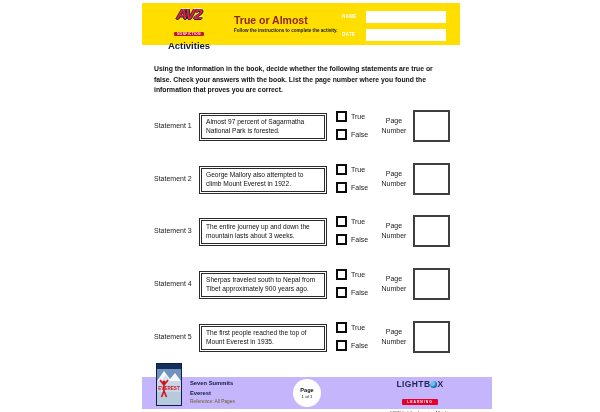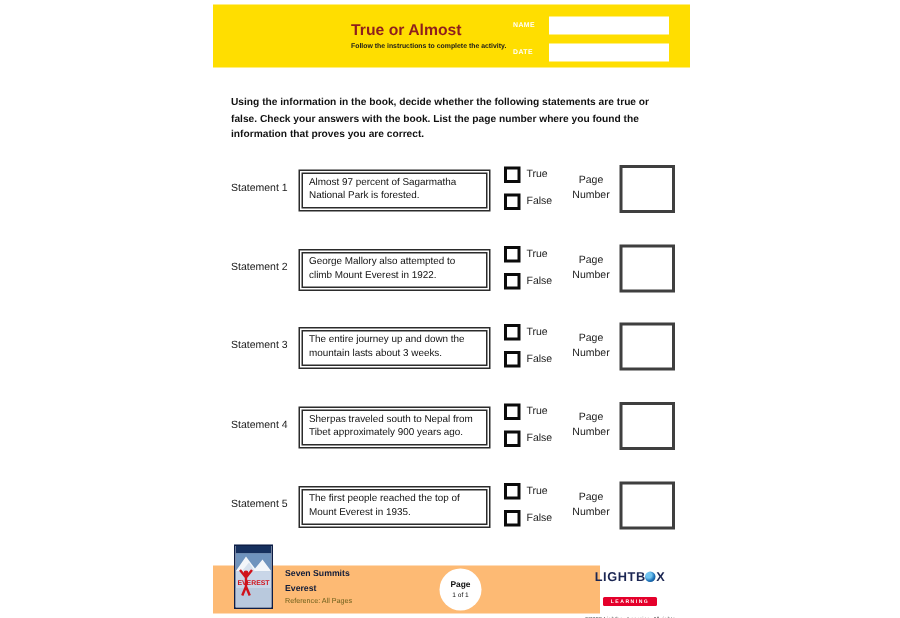--- a/index.html
+++ b/index.html
@@ -33,21 +33,21 @@
               display:flex; align-items:center; padding:1px 4px; background:#ffffff; }
   .stmt-text { font-size:6.6px; line-height:8.6px; color:#111111; }
   .cb { position:absolute; width:11px; height:11px; border:2px solid #0b0b0b; background:#ffffff; }
   .cb-true { left:194px; top:6px; } .cb-false { left:194px; top:24px; }
   .cb-label { position:absolute; left:209px; width:24px; font-size:7px; color:#1a1a1a; }
   .lbl-true { top:8px; } .lbl-false { top:26px; }
   .page-label { position:absolute; left:232px; top:11px; width:40px; text-align:center; font-size:7px; line-height:9.5px; color:#1a1a1a; }
   .page-box { position:absolute; left:271px; top:5px; width:37px; height:32px; border:2px solid #3f3f3f; background:#ffffff; }
 
   
-  .footer-band { position:absolute; left:0; top:377px; width:258px; height:32px; background:#fdba74; }
+  .footer-band { position:absolute; left:0; top:377px; width:350px; height:32px; background:#c4b5fd; }
   .book-cover { position:absolute; left:14px; top:-14px; width:26px; height:43px; border:1px solid #0e1e46; background:#dfe7f2; overflow:hidden; }
   .book-info { position:absolute; left:48px; top:3px; }
   .book-series { font-size:5.8px; font-weight:bold; color:#101C3A; }
   .book-title { font-size:5.8px; font-weight:bold; color:#101C3A; margin-top:3.5px; }
   .book-ref { font-size:4.8px; color:#6b5e1a; margin-top:3.5px; }
   .page-circle { position:absolute; left:151px; top:2px; width:28px; height:28px; background:#ffffff; border-radius:50%;
                  display:flex; flex-direction:column; align-items:center; justify-content:center; }
   .pc-word { font-size:5.6px; font-weight:bold; color:#111111; }
   .pc-count { font-size:4.4px; color:#111111; margin-top:1px; }
   .brand-block { position:absolute; left:240px; top:3px; width:76px; text-align:center; }
@@ -58,20 +58,25 @@
                letter-spacing:1px; padding:1px 5px; border-radius:1px; margin-top:1px; }
   .brand-copy { font-size:3.9px; color:#222222; margin-top:2.5px; line-height:5px; }
 </style>
 </head>
 <body>
 
 <div class="canvas">
   <div class="page">
 
     <div class="header-band">
+      <div class="logo-block">
+        <div class="logo-av2">AV2</div>
+        <div class="logo-banner">NONFICTION</div>
+        <div class="logo-sub">Activities</div>
+      </div>
       <div class="title-block">
         <div class="sheet-title">True or Almost</div>
         <div class="sheet-subtitle">Follow the instructions to complete the activity.</div>
       </div>
       <div class="nd-row name">
         <div class="nd-label">NAME</div>
         <div class="nd-input"></div>
       </div>
       <div class="nd-row date">
         <div class="nd-label">DATE</div>

